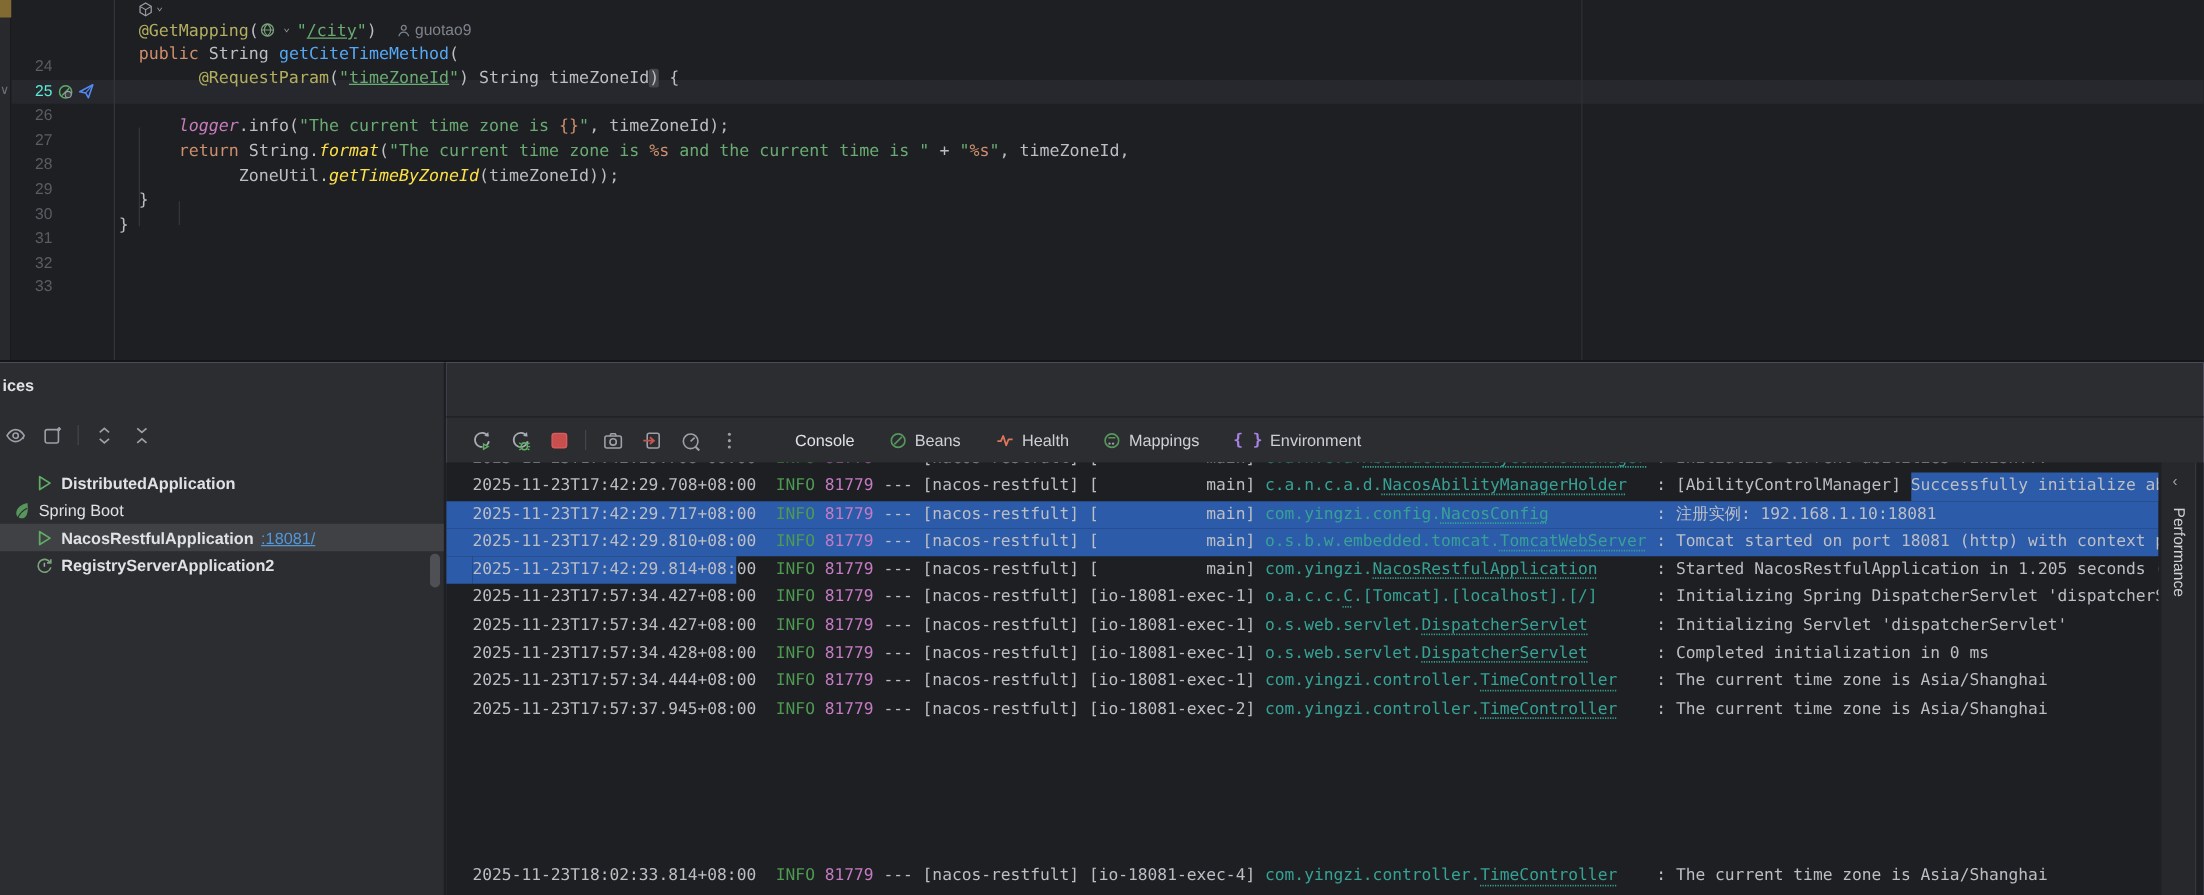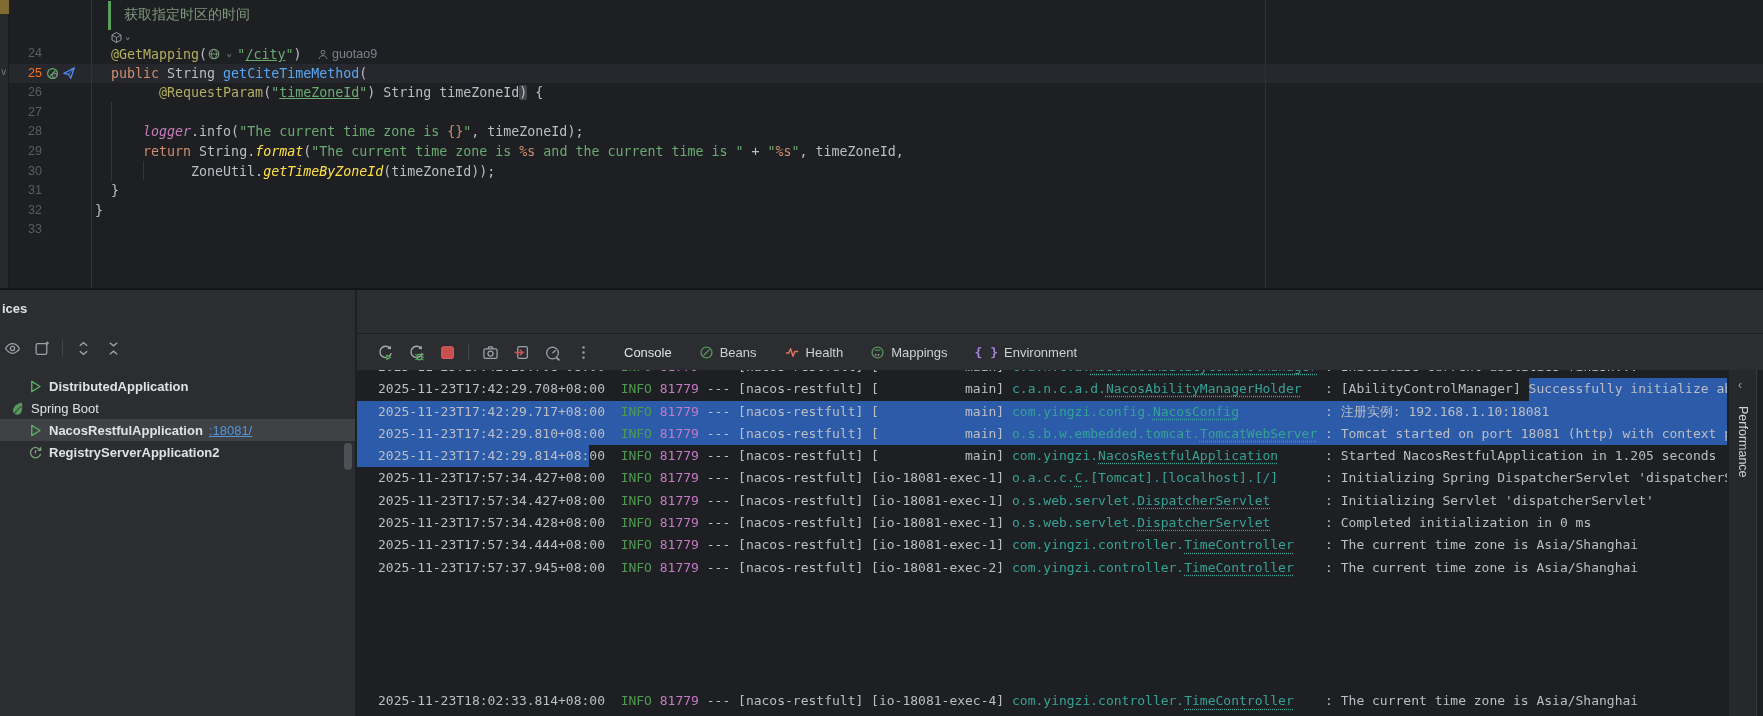--- a/index.html
+++ b/index.html
@@ -15,21 +15,21 @@
   .edge-chev { position:absolute; left:0px; top:66px; color:#6F737A; font-size:10px; }
   .wrap-guide { position:absolute; left:1265px; top:0; width:1px; height:288px; background:#2E3034; }
   .ind-guide1 { position:absolute; left:111px; top:102px; width:1px; height:79px; background:#33353A; }
   .ind-guide2 { position:absolute; left:143px; top:161px; width:1px; height:19px; background:#33353A; }
 
   .gutter { position:absolute; left:9px; top:0; width:83px; height:288px; border-right:1px solid #313438;
             font-family:Liberation Sans, sans-serif; font-size:12.5px; color:#5A5D63; }
   .gut-row { height:19.6px; line-height:19.6px; display:flex; align-items:center; }
   .gut-row.k-doc { height:30px; } .gut-row.k-inlay { height:14px; }
   .gut-num { width:24px; margin-left:9px; text-align:right; white-space:pre; }
-  .gut-row.cur .gut-num { color:#f97316; }
+  .gut-row.cur .gut-num { color:#5eead4; }
   .gut-icons { display:flex; gap:3px; margin-left:4px; align-items:center; }
 
   .code { position:absolute; left:93px; top:0; right:0; height:288px; overflow:hidden;
           font-family:"DejaVu Sans Mono", monospace; font-size:13.3px; }
   .code-row { height:19.6px; line-height:19.6px; white-space:pre; padding-left:2px; }
   .code-row.k-doc { height:30px; display:flex; align-items:center; }
   .code-row.k-inlay { height:14px; display:flex; align-items:center; }
   .doc-bar { display:inline-block; width:3px; height:29px; background:#57A05C; margin-left:13px; }
   .doc-text { font-family:"Liberation Sans", sans-serif; font-size:14px; color:#7D977D; margin-left:13px; }
   .inlay-wrap { margin-left:15px; display:flex; align-items:center; gap:2px; color:#9DA0A8; font-size:9px; }
@@ -57,21 +57,21 @@
   .svc-row .lbl { font-weight:bold; }
   .svc-row.root .lbl { font-weight:normal; }
   .svc-row.selected { background:#3F4145; }
   .svc-port { color:#5297D8; font-weight:normal; }
   .svc-port.u { text-decoration:underline; }
   .svc-scroll { position:absolute; left:344px; top:153px; width:8px; height:27px; background:#55575C; border-radius:4px; opacity:.85; }
 
   .console { position:absolute; left:357px; top:0; width:1406px; height:426px; background:#2B2D30; }
   .c-toolbar { position:absolute; left:0; top:43px; width:1406px; height:37px; border-top:1px solid #1E1F22;
                display:flex; align-items:center; padding-left:18px; gap:11px; }
-  .c-tabs { display:flex; align-items:center; gap:27px; margin-left:20px; }
+  .c-tabs { display:flex; align-items:center; gap:27px; margin-left:32px; }
   .c-tab { display:flex; align-items:center; gap:6px; font-size:13px; color:#CED0D6; height:37px; }
   .c-tab.active { color:#DFE1E5; }
   .env-glyph { color:#A682E3; font-weight:bold; font-size:13px; font-family:"DejaVu Sans Mono", monospace; }
 
   .c-log { position:absolute; left:0; top:80px; width:1370px; height:346px; overflow:hidden; background:#1E1F22;
            font-family:"DejaVu Sans Mono", monospace; font-size:13px; }
   .lrow { height:22.3px; line-height:22.3px; white-space:pre; display:flex; }
   .lrow:first-child { margin-top:-14px; }
   .sp { display:inline-block; width:21px; flex:none; }
   .fill { flex:1; }
@@ -140,21 +140,20 @@
           <span class="gut-num">31</span>
         </div>
         <div class="gut-row">
           <span class="gut-num">32</span>
         </div>
         <div class="gut-row">
           <span class="gut-num">33</span>
         </div>
       </div>
     <div class="code" id="code">
-        <div class="code-row k-doc"><span class="doc-bar"></span><span class="doc-text">获取指定时区的时间</span></div>
         <div class="code-row k-inlay"><span class="inlay-wrap"><svg width="13" height="13" viewBox="0 0 16 16">
               <path d="M8 1.8 L13.5 5 v6 L8 14.2 L2.5 11 v-6 Z" fill="none" stroke="#9DA0A8" stroke-width="1.2"></path>
               <path d="M2.5 5 L8 8.2 L13.5 5 M8 8.2 v6" fill="none" stroke="#9DA0A8" stroke-width="1"></path>
             </svg><span>⌄</span></span></div>
         <div class="code-row"><span class="tok-p">  </span><span class="tok-an">@GetMapping</span><span class="tok-p">(</span><span class="inline-icon"><svg width="14" height="14" viewBox="0 0 16 16">
               <circle cx="8" cy="8" r="5.5" fill="none" stroke="#7AA37C" stroke-width="1.2"></circle>
               <path d="M2.5 8 h11 M8 2.5 c-4 3.5 -4 7.5 0 11 c4 -3.5 4 -7.5 0 -11" fill="none" stroke="#7AA37C" stroke-width="1"></path>
             </svg><span style="color:#9DA0A8;font-size:9px"> ⌄ </span></span><span class="tok-s">"</span><span class="tok-sl">/city</span><span class="tok-s">"</span><span class="tok-p">)</span><span class="tok-p">  </span><span class="inline-icon author-inlay"><svg width="12" height="13" viewBox="0 0 16 16">
               <circle cx="8" cy="5" r="2.6" fill="none" stroke="#7E828B" stroke-width="1.3"></circle>
               <path d="M2.8 14 C3.5 10.8 5.5 9.5 8 9.5 C10.5 9.5 12.5 10.8 13.2 14" fill="none" stroke="#7E828B" stroke-width="1.3"></path>

